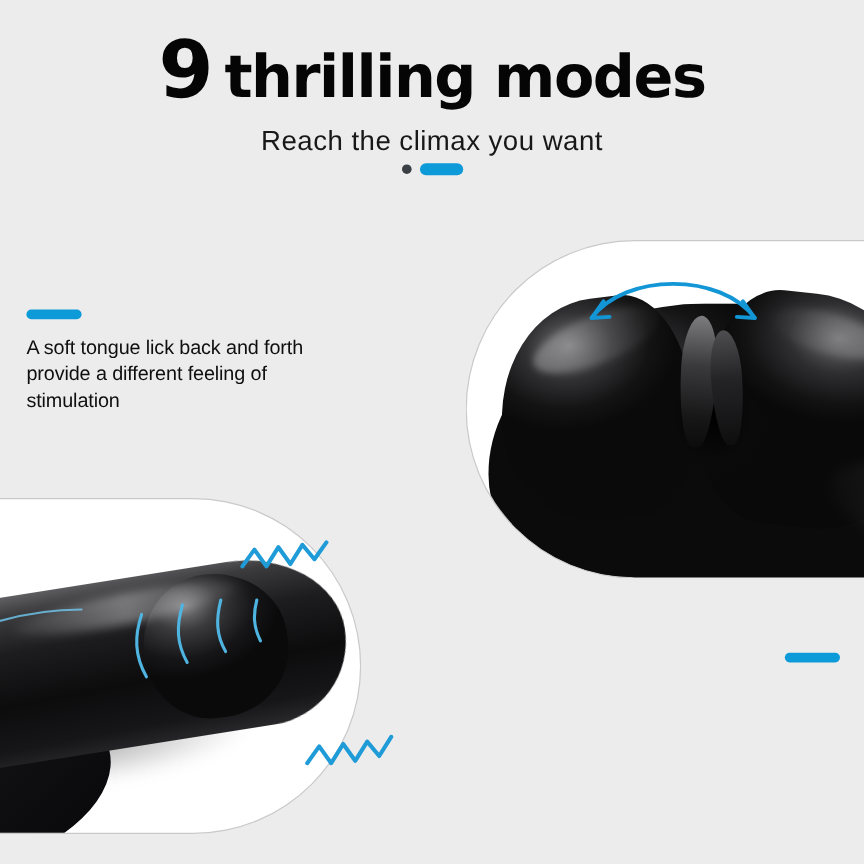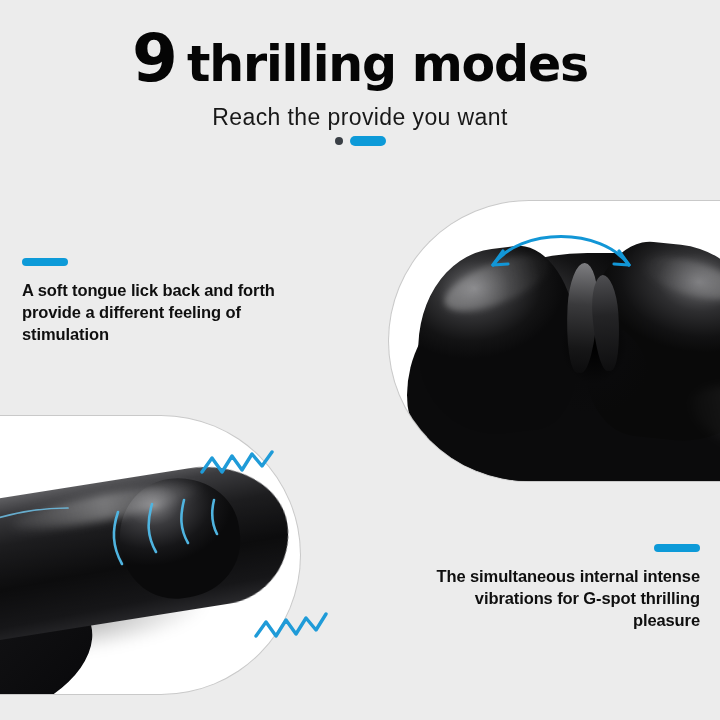--- a/index.html
+++ b/index.html
@@ -319,37 +319,37 @@
     position: absolute;
     right: 20px;
     top: 544px;
     width: 280px;
     text-align: right;
   }
   .feature-right .accent-bar { margin-left: auto; }
   .feature-text {
     margin-top: 14px;
     font-size: 16.5px;
-    font-weight: 700;
+    font-weight: 400;
     line-height: 1.33;
     color: #0f0f0f;
     letter-spacing: -0.1px;
   }
 </style>
 </head>
 <body>
 
 <div class="stage">
 
   <div class="header">
     <div class="headline">
       <span class="headline-num">9</span>
       <span class="headline-text">thrilling modes</span>
     </div>
-    <div class="subhead">Reach the provide you want</div>
+    <div class="subhead">Reach the climax you want</div>
   </div>
 
   <div class="pager">
     <span class="pager-dot"></span>
     <span class="pager-pill"></span>
   </div>
 
   <div class="panel panel-top-right">
     <div class="tongue-wrap">
       <div class="tongue-base"></div>
@@ -396,16 +396,15 @@
     <path d="M4 28 L 14 14 L 24 28 L 34 12 L 44 26 L 54 10 L 64 22 L 74 6" fill="none" stroke="#1f9bd8" stroke-width="3.4" stroke-linecap="round" stroke-linejoin="round"></path>
   </svg>
 
   <div class="feature-left">
     <div class="accent-bar"></div>
     <div class="feature-text">A soft tongue lick back and forth provide a different feeling of stimulation</div>
   </div>
 
   <div class="feature-right">
     <div class="accent-bar"></div>
-    <div class="feature-text">The simultaneous internal intense vibrations for G-spot thrilling pleasure</div>
   </div>
 
 </div>
 
 </body></html>

